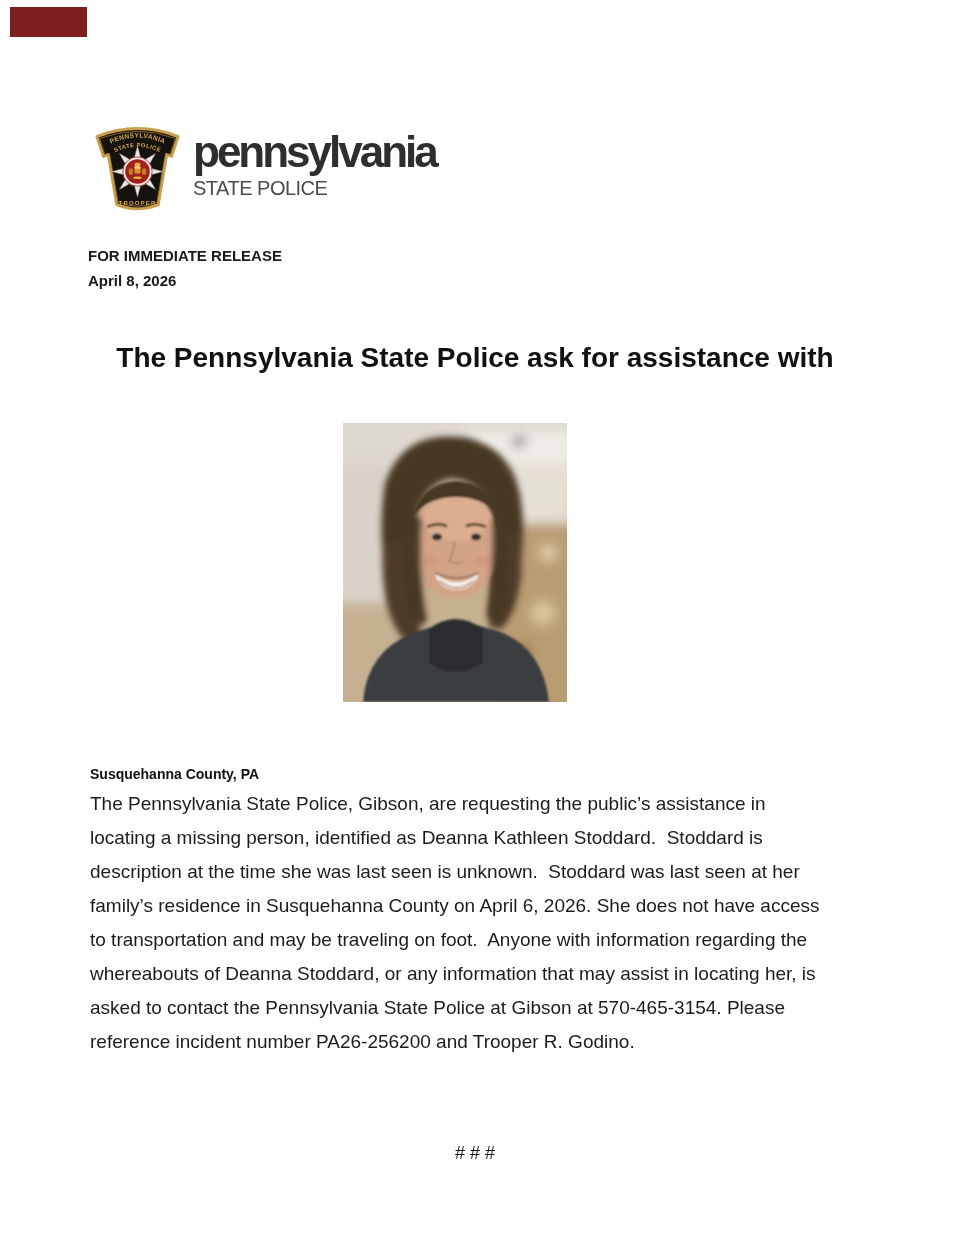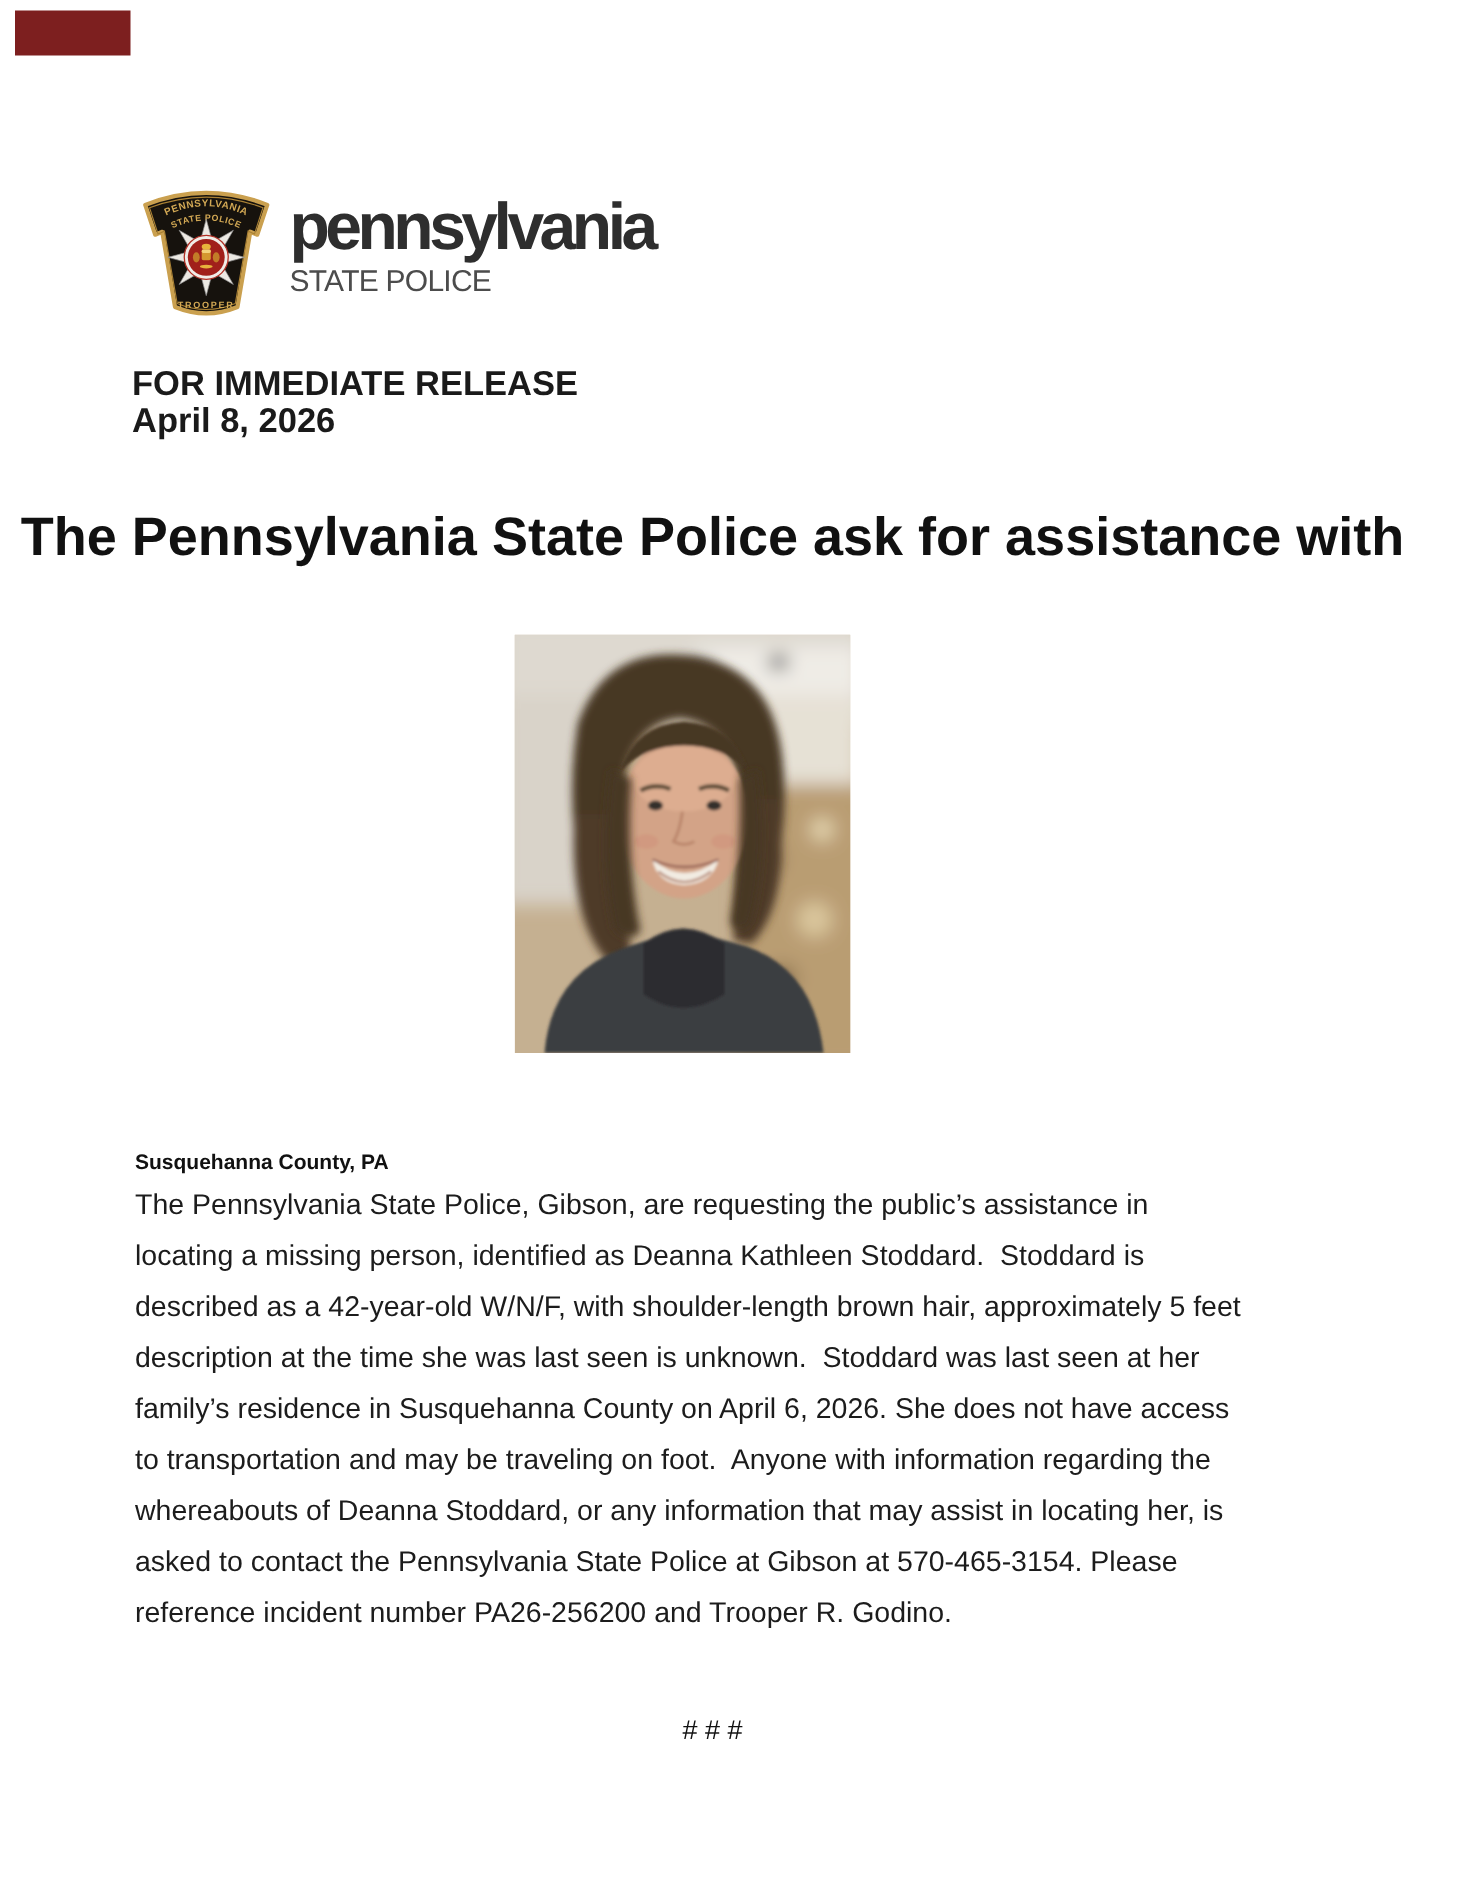--- a/index.html
+++ b/index.html
@@ -25,26 +25,26 @@
   .wordmark .wm-main{
     font-size:44px;font-weight:700;letter-spacing:-3px;color:#2e2e2e;
     line-height:44px;
   }
   .wordmark .wm-sub{
     font-size:20px;font-weight:400;letter-spacing:-0.5px;color:#4c4c4c;
     margin-top:4px;
   }
 
   
-  .release{position:absolute;left:88px;top:243px;font-weight:700;font-size:23px;line-height:25px;}
+  .release{position:absolute;left:88px;top:243px;font-weight:700;font-size:15px;line-height:25px;}
 
   
   .headline{
     position:absolute;left:0;top:340px;width:950px;
-    text-align:center;font-weight:700;font-size:36px;line-height:36px;color:#111;
+    text-align:center;font-weight:700;font-size:28px;line-height:36px;color:#111;
   }
 
   
   .photo{
     position:absolute;left:343px;top:423px;width:224px;height:279px;
     overflow:hidden;
   }
   .photo svg{display:block;}
 
   
@@ -179,21 +179,20 @@
         <path d="M162,90 Q170,146 158,192 Q150,202 144,192 Q152,146 150,96 Z" fill="#43301f"></path>
       </g>
       <rect x="0" y="0" width="224" height="279" fill="#ffffff" opacity="0.03"></rect>
     </svg>
   </div>
 
   <div class="body-block">
     <div class="dateline">Susquehanna County, PA</div>
     <div class="body-line">The Pennsylvania State Police, Gibson, are requesting the public’s assistance in</div>
     <div class="body-line">locating a missing person, identified as Deanna Kathleen Stoddard.  Stoddard is</div>
-    <div class="body-line">described as a 42-year-old W/N/F, with shoulder-length brown hair, approximately 5 feet</div>
     <div class="body-line">description at the time she was last seen is unknown.  Stoddard was last seen at her</div>
     <div class="body-line">family’s residence in Susquehanna County on April 6, 2026. She does not have access</div>
     <div class="body-line">to transportation and may be traveling on foot.  Anyone with information regarding the</div>
     <div class="body-line">whereabouts of Deanna Stoddard, or any information that may assist in locating her, is</div>
     <div class="body-line">asked to contact the Pennsylvania State Police at Gibson at 570-465-3154. Please</div>
     <div class="body-line">reference incident number PA26-256200 and Trooper R. Godino.</div>
   </div>
 
   <div class="end-mark"># # #</div>
 

